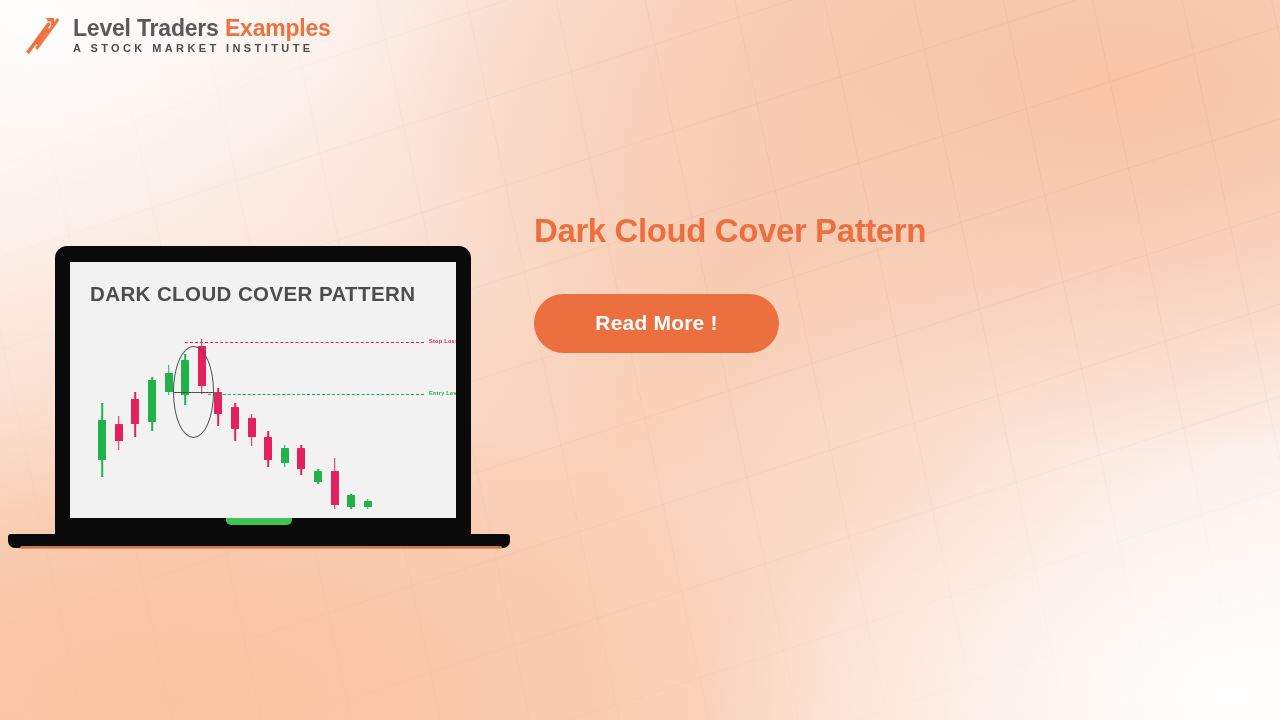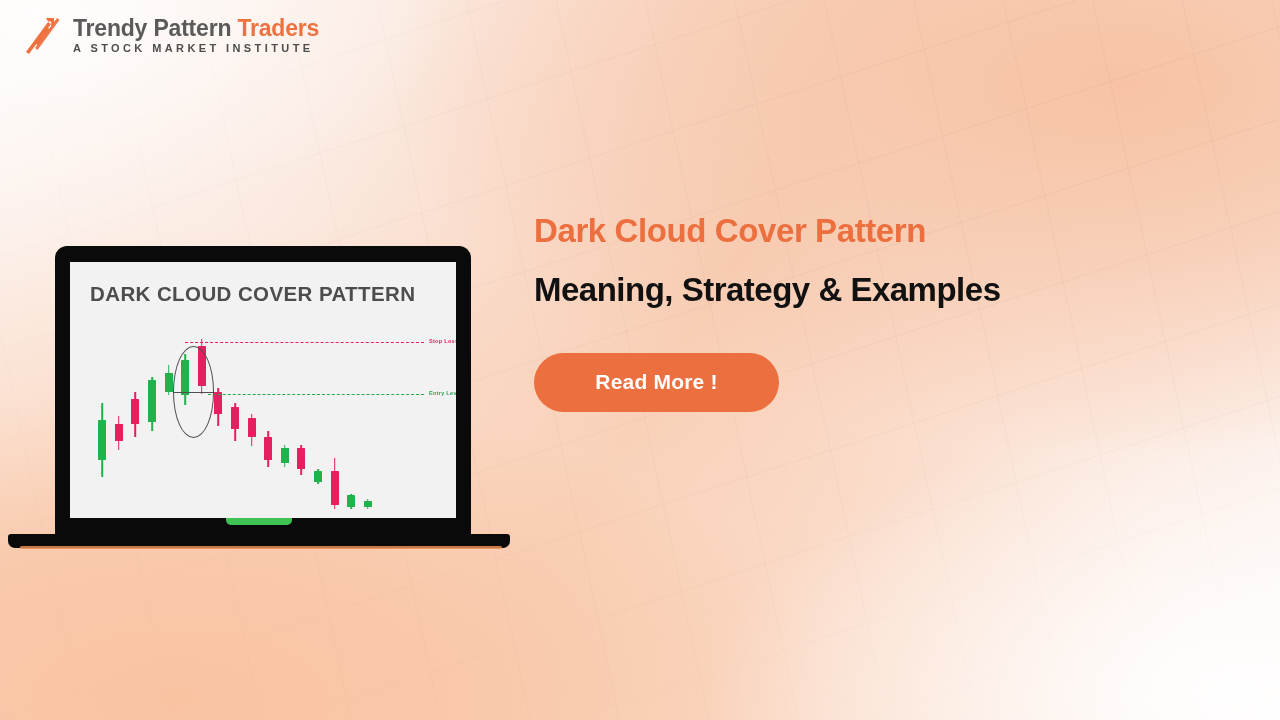--- a/index.html
+++ b/index.html
@@ -133,21 +133,21 @@
     <g fill="#ee7240">
       <path d="M8 38 L30 8 L33 10 L11 40 Z"></path>
       <path d="M28 4 L36 4 L36 12 L33.2 12 L33.2 7.4 L30 7.4 Z"></path>
       <path d="M17 34 L39 4 L41.5 6 L19.5 36 Z" opacity="0.95"></path>
       <rect x="19" y="20" width="4.6" height="11" transform="rotate(36 21.3 25.5)"></rect>
       <rect x="25" y="13" width="4.6" height="9" transform="rotate(36 27.3 17.5)"></rect>
     </g>
   </svg>
   <div class="logo-text">
     <div class="logo-line1">
-      <span class="w1">Trendy Pattern </span><span class="w2">Traders</span>
+      <span class="w1">Level Traders </span><span class="w2">Examples</span>
     </div>
     <div class="logo-line2">A STOCK MARKET INSTITUTE</div>
   </div>
 </div>
 
 <div class="laptop">
   <div class="lid">
     <div class="screen">
       <div class="screen-title">DARK CLOUD COVER PATTERN</div>
       <div class="chart-area" id="chart-area">
@@ -229,15 +229,14 @@
     </div>
   </div>
   <div class="base-deck"></div>
   <div class="trackpad"></div>
   <div class="base-bar"></div>
   <div class="base-shadow"></div>
 </div>
 
 <div class="content">
   <div class="eyebrow">Dark Cloud Cover Pattern</div>
-  <h1 class="headline">Meaning, Strategy &amp; Examples</h1>
   <button class="cta">Read More !</button>
 </div>
 
 </body></html>

